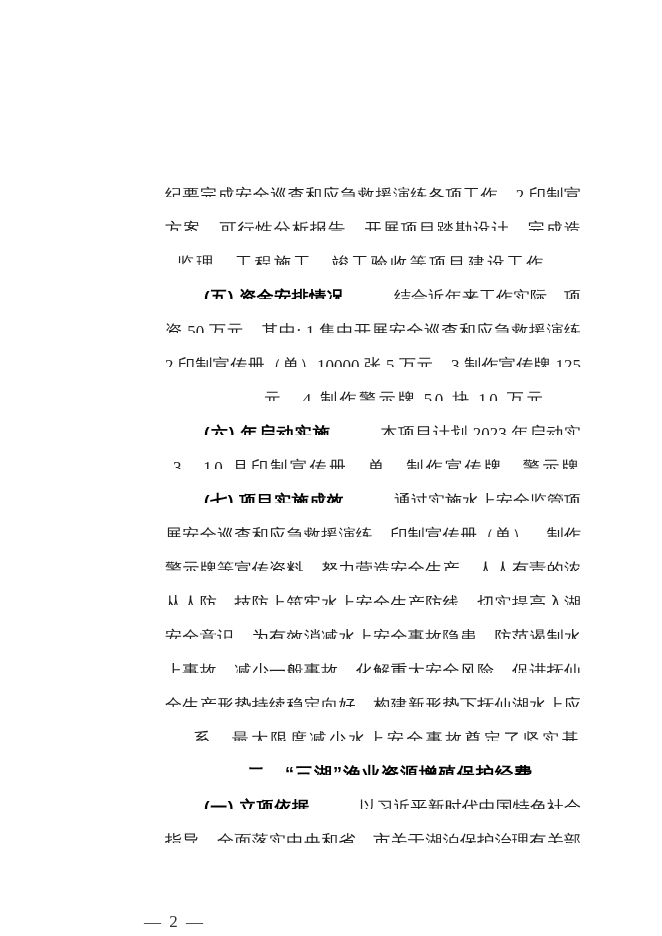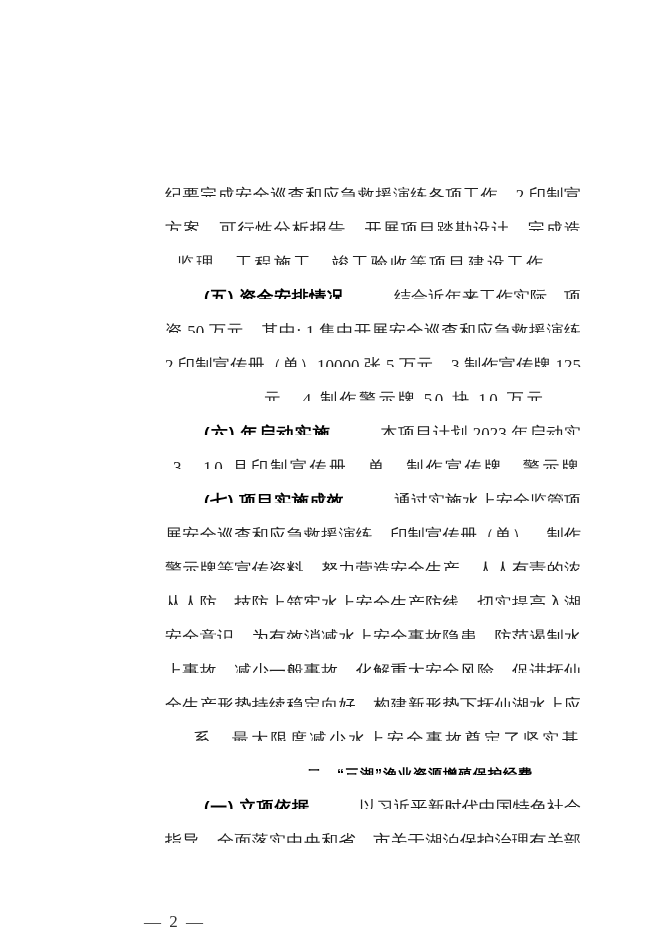--- a/index.html
+++ b/index.html
@@ -38,21 +38,21 @@
   
   .ind { text-indent: 2.3em; }
   
   .hd {
     font-family: "Liberation Sans", "DejaVu Sans", sans-serif;
     font-weight: bold;
     color: #000000;
     letter-spacing: 0.5px;
   }
   .gap { margin-right: 1.05em; }
-  .h2 .hd { font-size: 14px; letter-spacing: 1px; }
+  .h2 .hd { font-size: 18px; letter-spacing: 1px; }
   .footer {
     position: absolute;
     left: 96px;
     top: 864px;
     font-size: 17px;
     letter-spacing: 2px;
     color: #333333;
     font-family: "Liberation Serif", "DejaVu Serif", serif;
   }
 </style>

